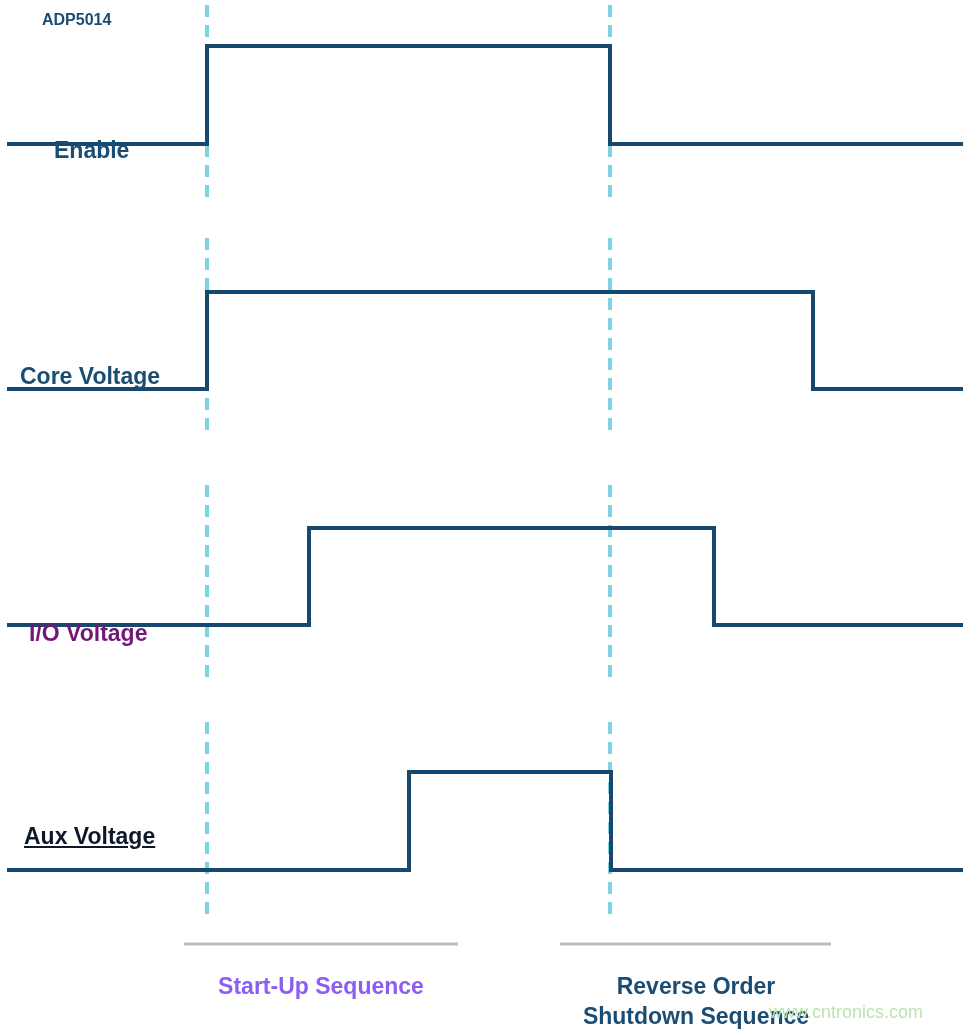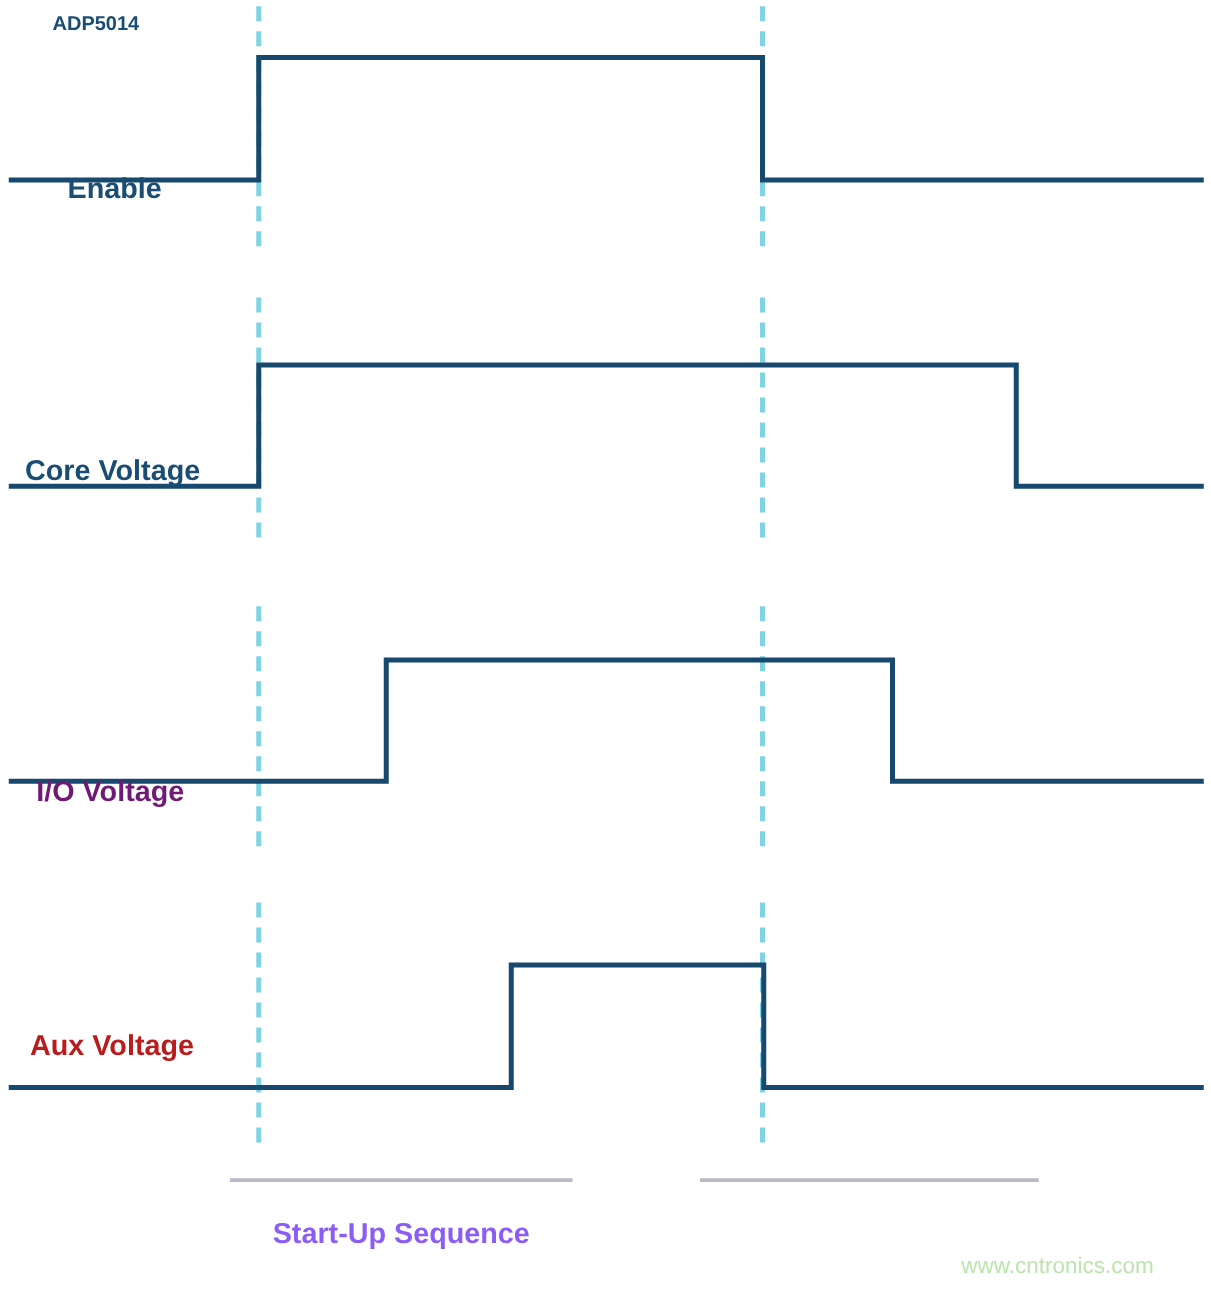--- a/index.html
+++ b/index.html
@@ -70,22 +70,26 @@
     </svg>
 
   <div class="title" style="color: rgb(26, 77, 115);">ADP5014</div>
 
   <div class="sig-label lbl-enable" style="color: rgb(26, 77, 115); margin-top: 35px;">Enable</div>
 
   <div class="sig-label lbl-core" style="color: rgb(26, 77, 115);">Core Voltage</div>
 
   <div class="sig-label lbl-io" style="color: #701a75; margin-top: 40px;">I/O Voltage</div>
 
-  <div class="sig-label lbl-aux" style="color: #b91c1c;">Aux Voltage</div>
+  <div class="sig-label lbl-aux" style="color: #0f172a; text-decoration: underline;">Aux Voltage</div>
 
   <div class="seq-label seq-startup" style="color: #8b5cf6;">
     <div>Start-Up Sequence</div>
   </div>
 
+  <div class="seq-label seq-shutdown" style="color: rgb(26, 77, 115);">
+    <div>Reverse Order</div>
+    <div>Shutdown Sequence</div>
+  </div>
 
   <div class="watermark" style="color: rgb(188, 228, 173);">www.cntronics.com</div>
 
 </div>
 
 </body></html>

